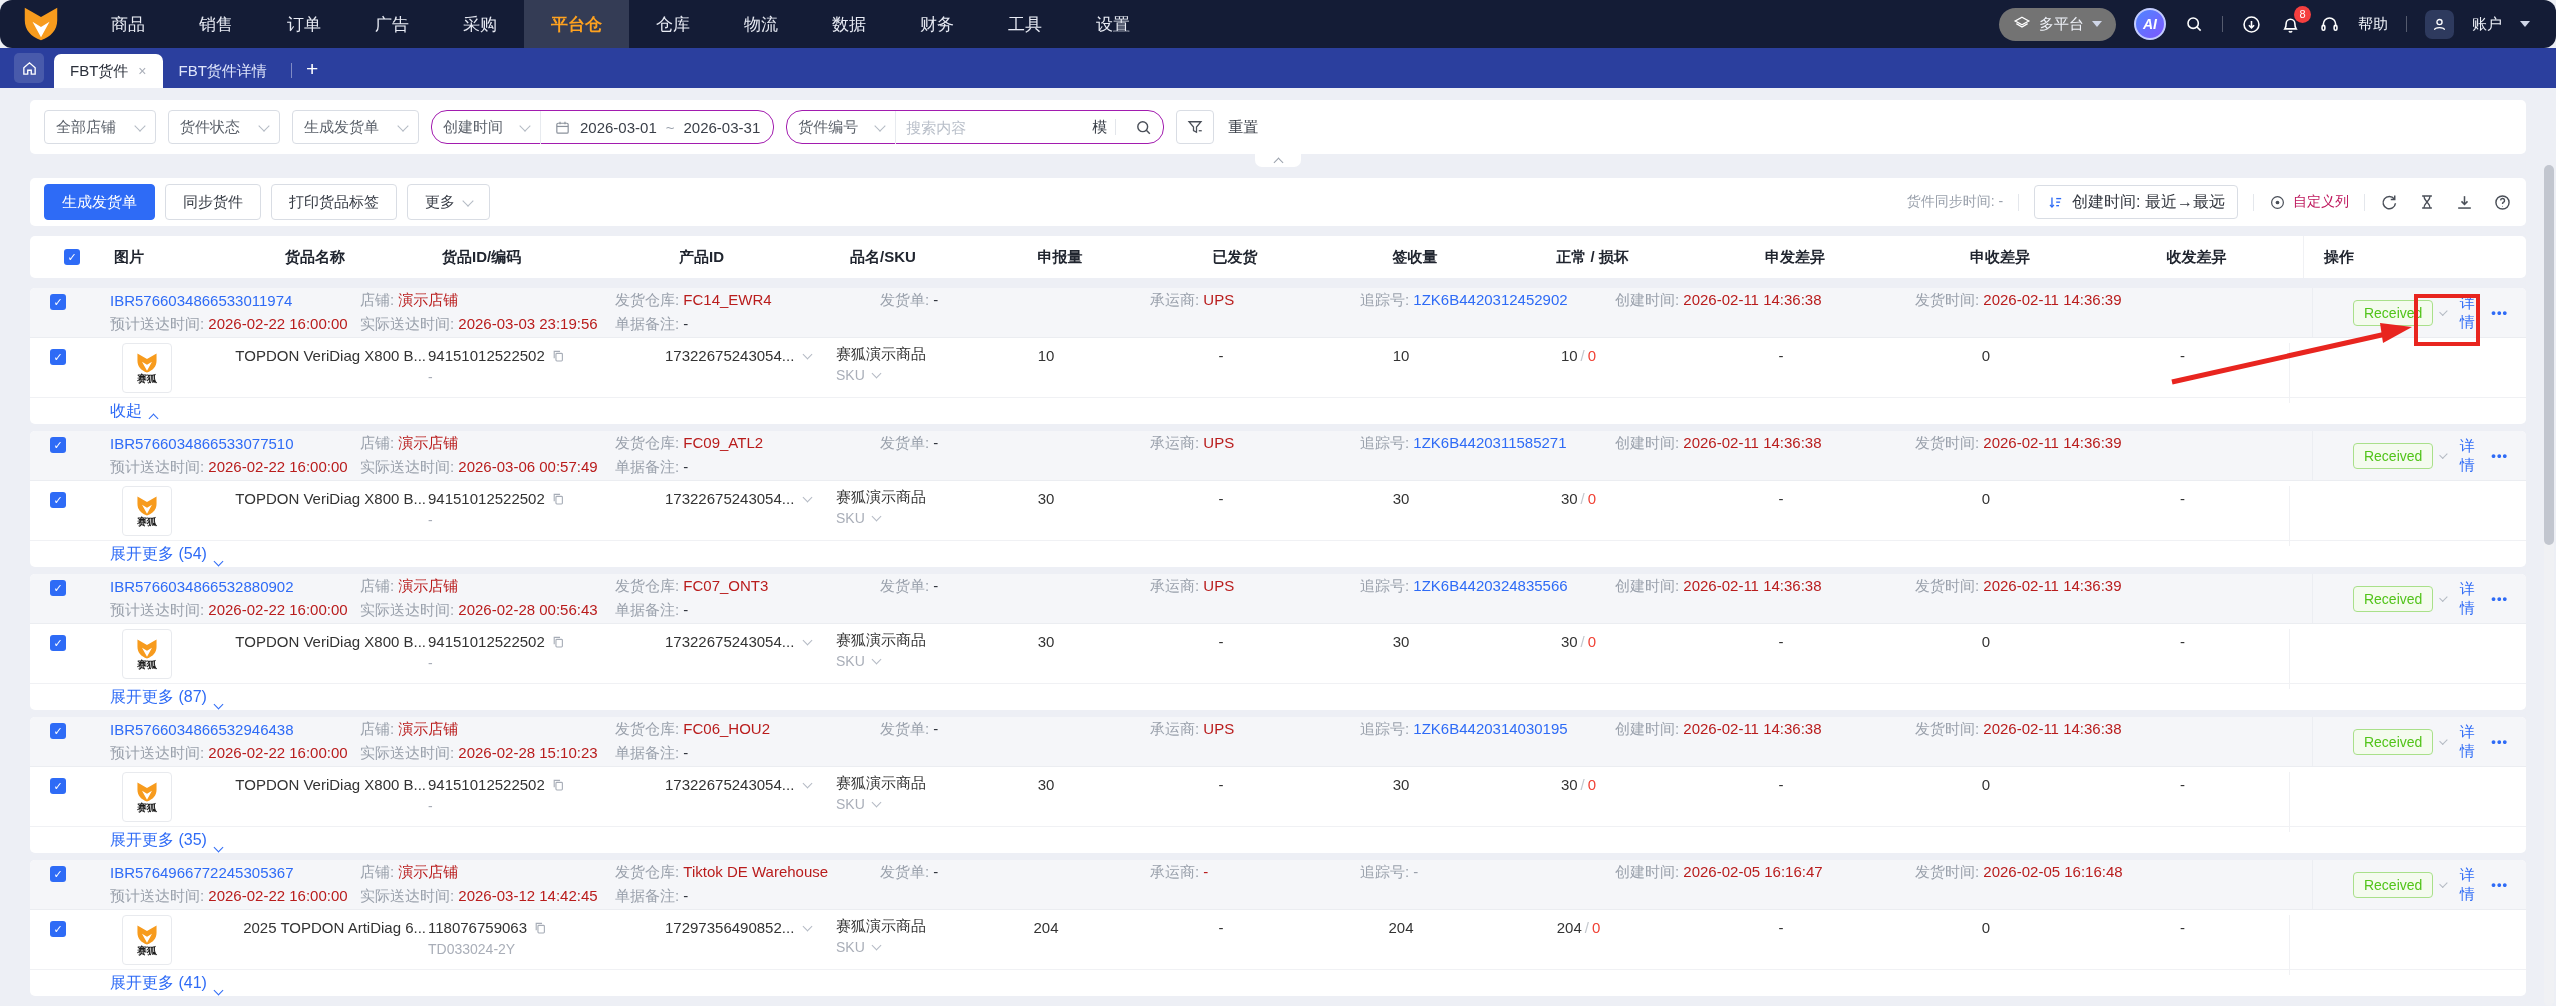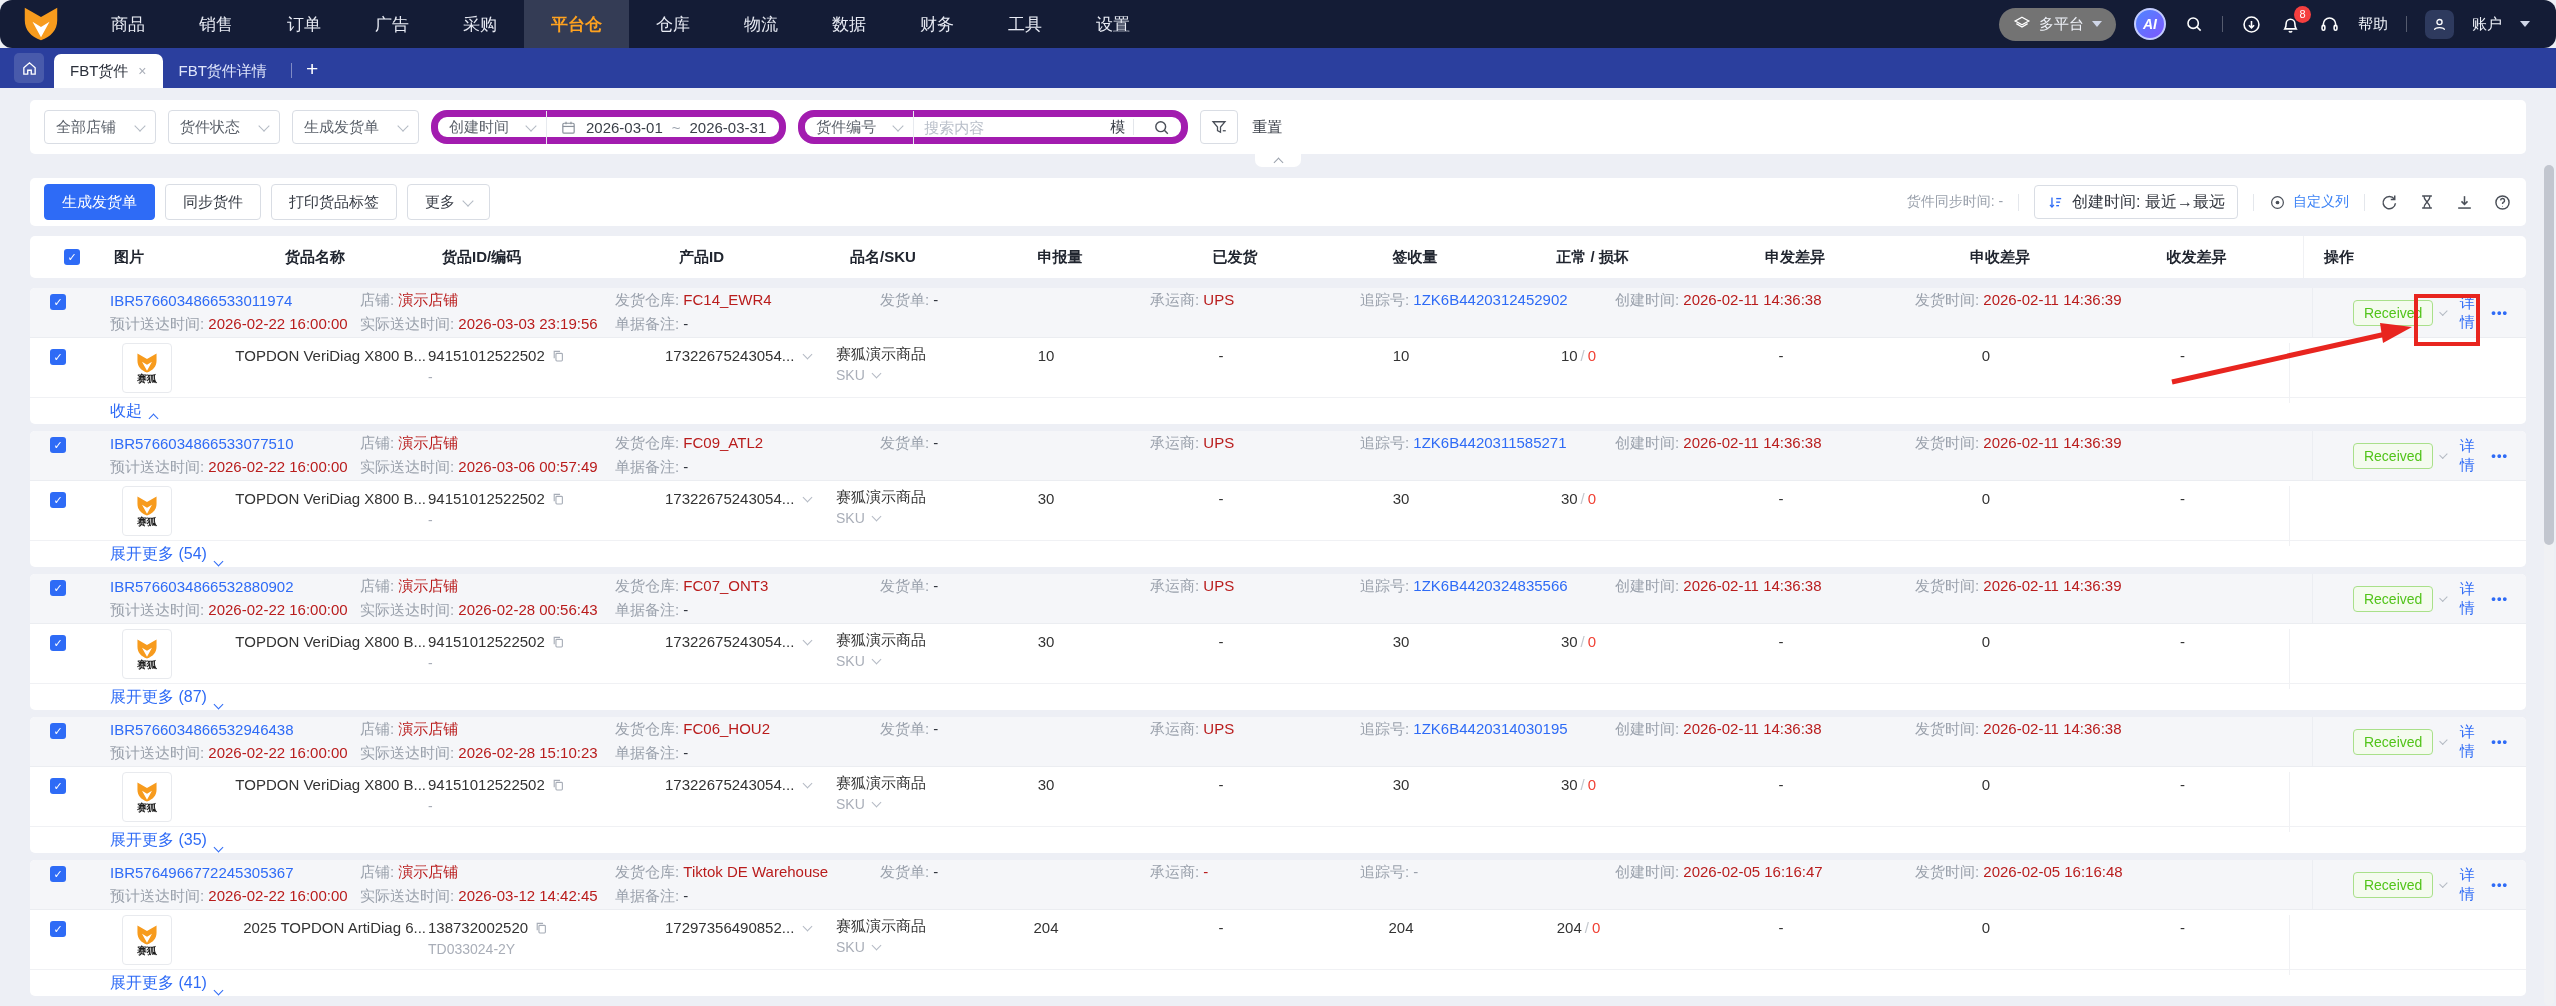--- a/index.html
+++ b/index.html
@@ -41,21 +41,21 @@
   
   .filter-card { position: relative; margin: 12px 30px 0; height: 54px; background: #fff; border-radius: 5px;
     display: flex; align-items: center; gap: 12px; padding: 0 14px; }
   .sel { height: 34px; border: 1px solid #d9dde4; border-radius: 4px; display: flex; align-items: center;
     gap: 20px; padding: 0 11px; color: #5c626b; background: #fff; }
   .chev { display: inline-block; width: 8px; height: 8px; border-right: 1.6px solid #b4bac4; border-bottom: 1.6px solid #b4bac4;
     transform: rotate(45deg); margin-top: -3px; }
   .chev.sm { width: 7px; height: 7px; }
   .chev.up { transform: rotate(-135deg); margin-top: 3px; }
   .chev.blue { border-color: #2e6bf6; }
-  .combo { height: 34px; border: 7px solid #a21caf; border-radius: 16px; display: flex; align-items: center; background: #fff; }
+  .combo { height: 34px; border: 1px solid #a21caf; border-radius: 16px; display: flex; align-items: center; background: #fff; }
   .combo .seg { display: flex; align-items: center; gap: 18px; padding: 0 11px; color: #5c626b; }
   .combo .vdiv { width: 1px; height: 33px; background: #e7eaef; }
   .date-seg { display: flex; align-items: center; gap: 9px; padding: 0 13px; color: #3a3f48; }
   .s-input { border: none; outline: none; width: 196px; font-size: 15px; padding: 0 10px;
     font-family: "Liberation Sans","DejaVu Sans",sans-serif; color: #333; }
   .s-input::placeholder { color: #b9bfc9; }
   .fuzzy { color: #3a3f48; padding-right: 8px; }
   .inner-div { width: 1px; height: 16px; background: #e3e6eb; margin-right: 8px; }
   .mag-btn { padding: 0 10px; }
   .funnel-box { width: 38px; height: 34px; border: 1px solid #d9dde4; border-radius: 4px; display: flex; align-items: center; justify-content: center; }
@@ -67,21 +67,21 @@
   .toolbar-card { margin: 24px 30px 0; background: #fff; border-radius: 5px; height: 48px;
     display: flex; align-items: center; padding: 0 14px; }
   .btn { height: 36px; border: 1px solid #d9dde4; border-radius: 4px; background: #fff; font-size: 15px; color: #383d46;
     padding: 0 17px; display: flex; align-items: center; gap: 9px; margin-right: 10px; }
   .btn.primary { background: #2e6bf6; border-color: #2e6bf6; color: #fff; }
   .tb-right { margin-left: auto; display: flex; align-items: center; gap: 15px; color: #596069; }
   .sync-time { color: #9aa1ac; font-size: 14px; }
   .tb-div { width: 1px; height: 17px; background: #e4e7ec; }
   .sort-btn { height: 34px; border: 1px solid #d9dde4; border-radius: 4px; display: flex; align-items: center;
     gap: 8px; padding: 0 12px; color: #33373f; font-size: 16px; }
-  .custom-cols { display: flex; align-items: center; gap: 7px; font-size: 14px; color: #3b82f6; }
+  .custom-cols { display: flex; align-items: center; gap: 7px; font-size: 14px; color: #be185d; }
   .tb-icons { display: flex; align-items: center; gap: 19px; color: #596069; }
 
   
   .thead-card { margin: 10px 30px 0; background: #fff; border-radius: 5px; height: 42px;
     display: flex; align-items: center; padding: 0 14px; font-weight: bold; color: #20252f; }
   .cell { flex: 0 0 auto; }
   .c-check { width: 52px; display: flex; padding-left: 20px; }
   .c-img { width: 94px; }
   .c-name { width: 250px; text-align: right; white-space: nowrap; overflow: hidden; }
   .c-code { width: 210px; padding-left: 2px; }
@@ -784,21 +784,21 @@
           <svg viewBox="0 0 48 44" width="22" height="20">
                 <path d="M3 1 L24 13 L45 1 L45 17 C45 30 37 38 24 43 C11 38 3 30 3 17 Z" fill="#f79b1d"></path>
                 <path d="M13 19 L24 26 L35 19 L24 39 Z" fill="#ffffff"></path>
               </svg>
           <span class="pimg-label">赛狐</span>
         </span>
       </span>
       <span class="cell c-name line1">2025 TOPDON ArtiDiag 6...</span>
       <span class="cell c-code">
         <span class="code-row">
-          <span>138732002520</span>
+          <span>118076759063</span>
           <span class="icon">
             <svg width="14" height="14" viewBox="0 0 24 24" fill="none" stroke="#a6acb6" stroke-width="1.9">
                   <rect x="8.5" y="7.5" width="11" height="13" rx="1.6"></rect>
                   <path d="M15.5 4 H5.5 V16"></path>
                 </svg>
           </span>
         </span>
         <span class="sub">TD033024-2Y</span>
       </span>
       <span class="cell c-pid">

